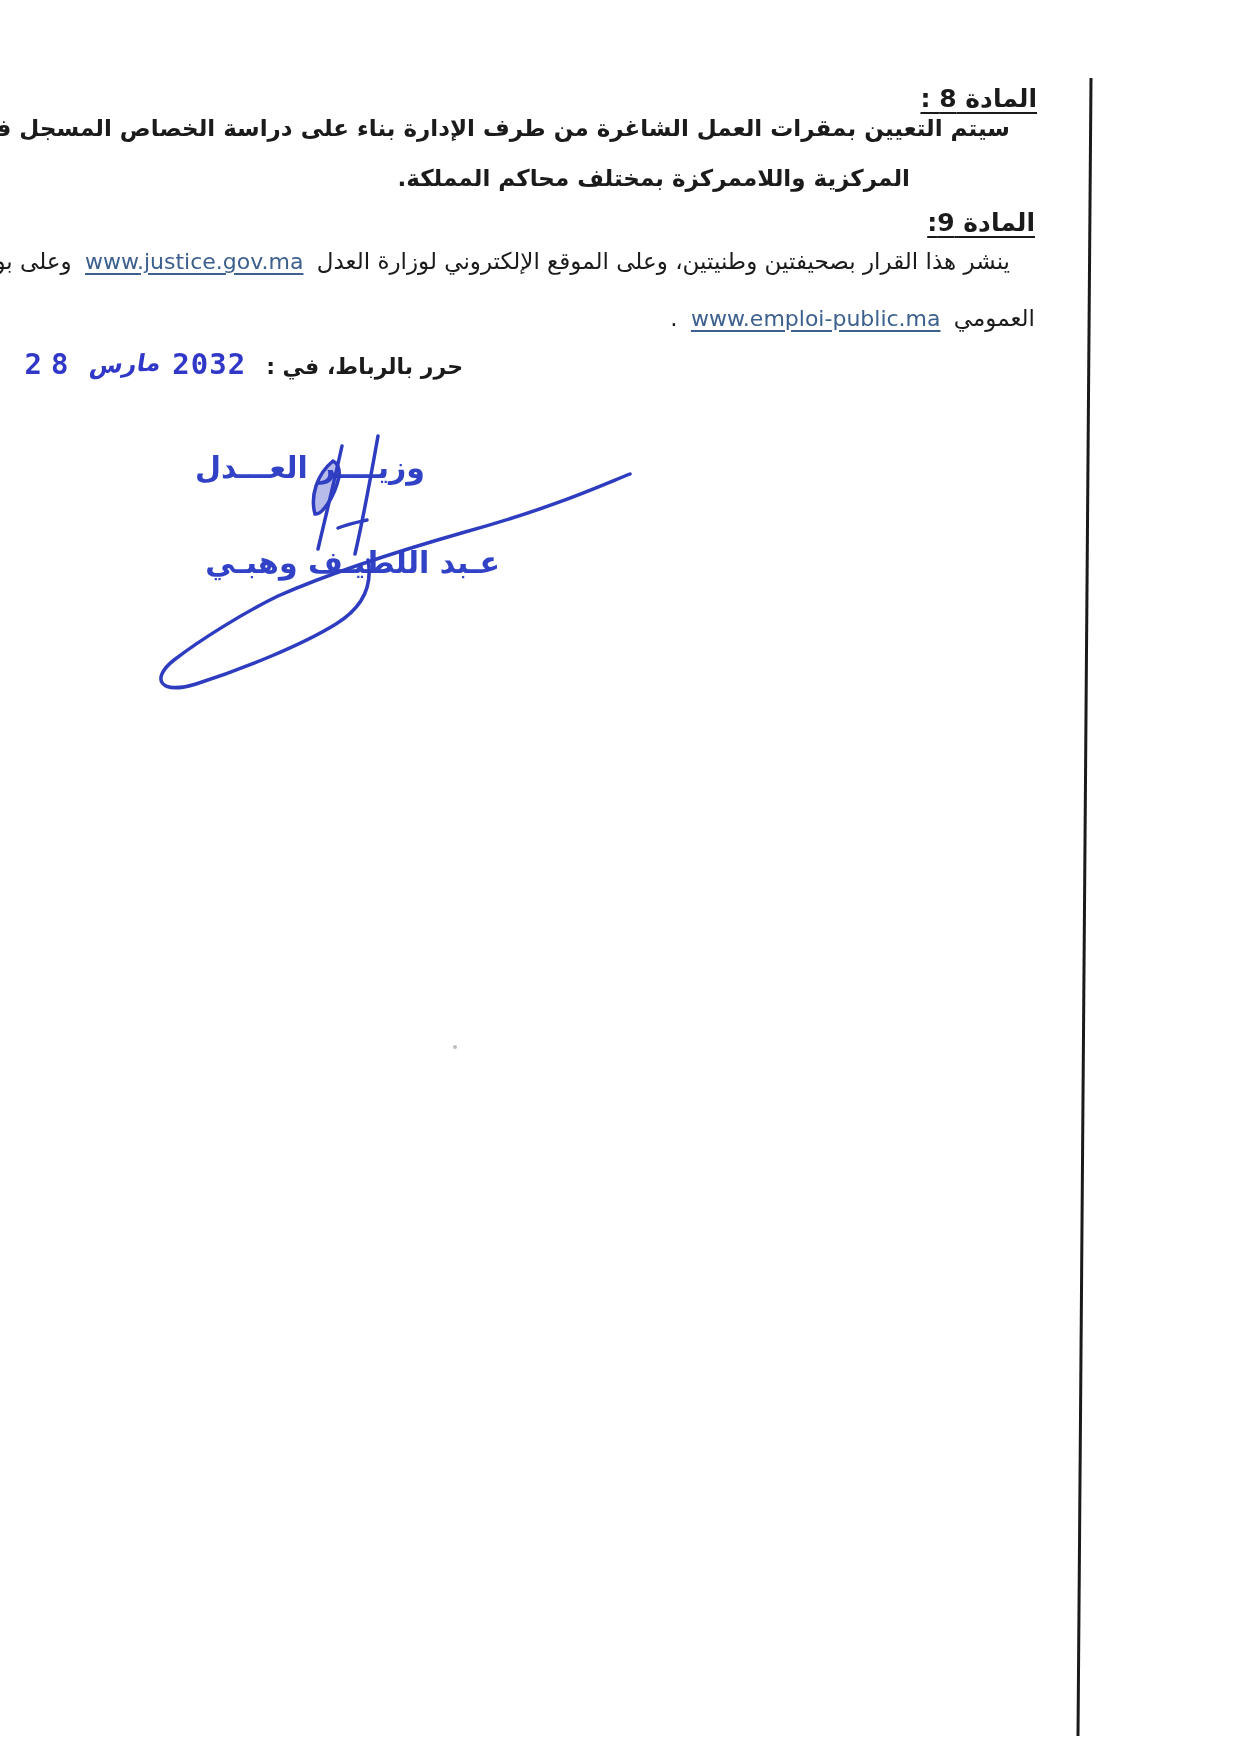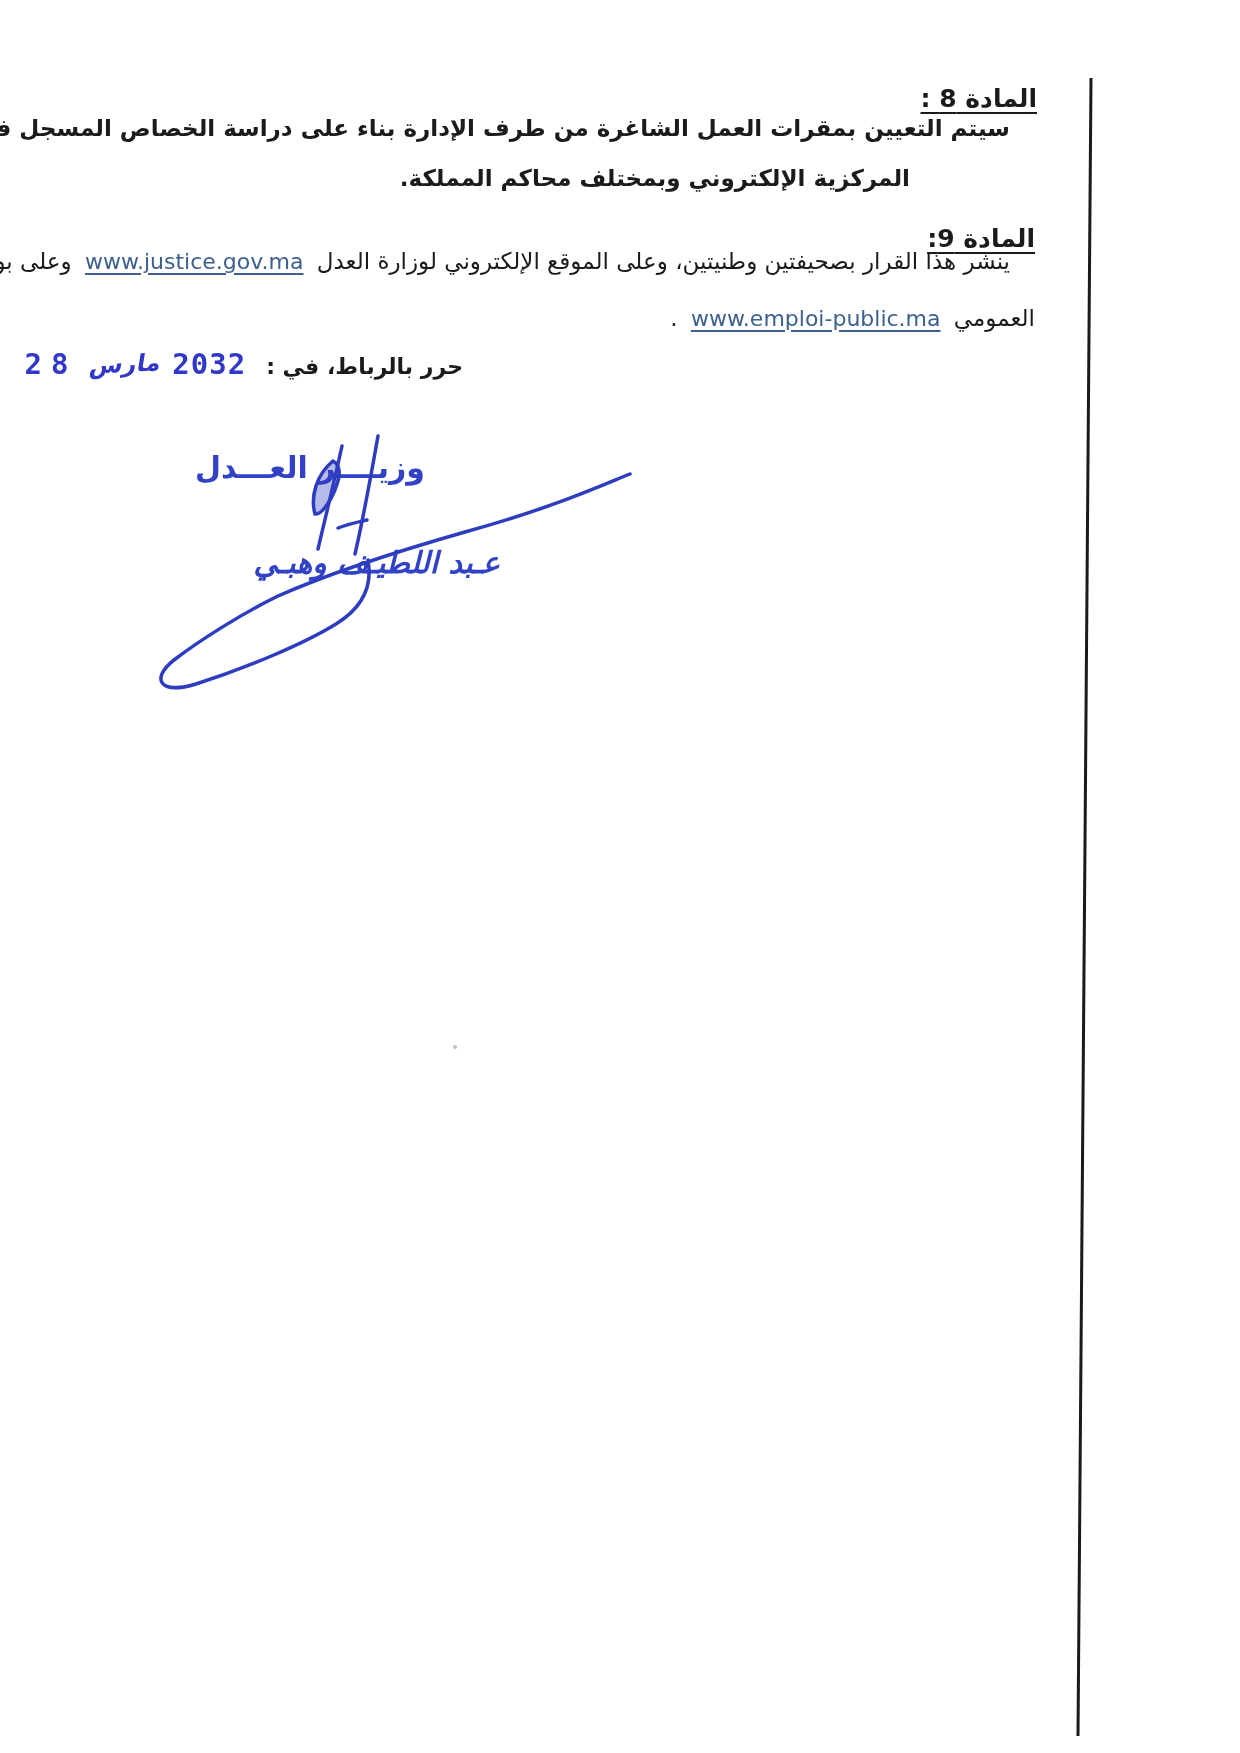--- a/index.html
+++ b/index.html
@@ -58,23 +58,23 @@
 <body>
 
 <svg class="abs flourish" style="left:1060px;top:66px;" width="50" height="1690" aria-hidden="true">
   <line x1="31" y1="12" x2="18" y2="1670" stroke="#1a1a1a" stroke-width="3"></line>
 </svg>
 
 <div class="abs rtl article-heading" style="right:203px;top:84px;">المادة 8 :</div>
 
 <div class="abs rtl para bold" style="right:230px;top:113px;">سيتم التعيين بمقرات العمل الشاغرة من طرف الإدارة بناء على دراسة الخصاص المسجل فعليا بمختلف المصالح</div>
 
-<div class="abs rtl para bold" style="right:330px;top:163px;">المركزية الإلكتروني وبمختلف محاكم المملكة.</div>
+<div class="abs rtl para bold" style="right:330px;top:163px;">المركزية واللاممركزة بمختلف محاكم المملكة.</div>
 
-<div class="abs rtl article-heading" style="right:205px;top:224px;">المادة 9:</div>
+<div class="abs rtl article-heading" style="right:205px;top:208px;">المادة 9:</div>
 
 <div class="abs rtl para" style="right:230px;top:246px;">
   <span>ينشر هذا القرار بصحيفتين وطنيتين، وعلى الموقع الإلكتروني لوزارة العدل</span>
   <span class="doc-link" dir="ltr">www.justice.gov.ma</span>
   <span>وعلى بوابة التشغيل</span>
 </div>
 
 <div class="abs rtl para" style="right:205px;top:303px;text-align:right;">
   <span>العمومي</span>
   <span class="doc-link" dir="ltr">www.emploi-public.ma</span>
@@ -85,21 +85,21 @@
   <span class="date-label rtl">حرر بالرباط، في :</span>
   <span class="stamp" dir="rtl">
     <span class="day">28</span>
     <span class="month">مارس</span>
     <span class="year">2032</span>
   </span>
 </div>
 
 <div class="abs rtl sig-text sig-title" style="right:815px;top:450px;">وزيــــر العـــدل</div>
 
-<div class="abs rtl sig-text sig-name" style="right:740px;top:545px;font-style:italic;">عـبد اللطيـف وهبـي</div>
+<div class="abs rtl sig-text sig-name" style="right:740px;top:545px;">عـبد اللطيـف وهبـي</div>
 
 <svg class="abs flourish" style="left:130px;top:410px;" width="560" height="310" viewBox="130 410 560 310" aria-hidden="true">
   <g fill="none" stroke="#2e3cc0" stroke-width="3.5" stroke-linecap="round">
 
     <path d="M 630 474
              C 600 486, 555 507, 465 532
              C 395 552, 330 573, 278 596
              C 243 613, 200 640, 174 660
              C 150 679, 160 695, 196 684
              C 243 669, 302 645, 336 624

